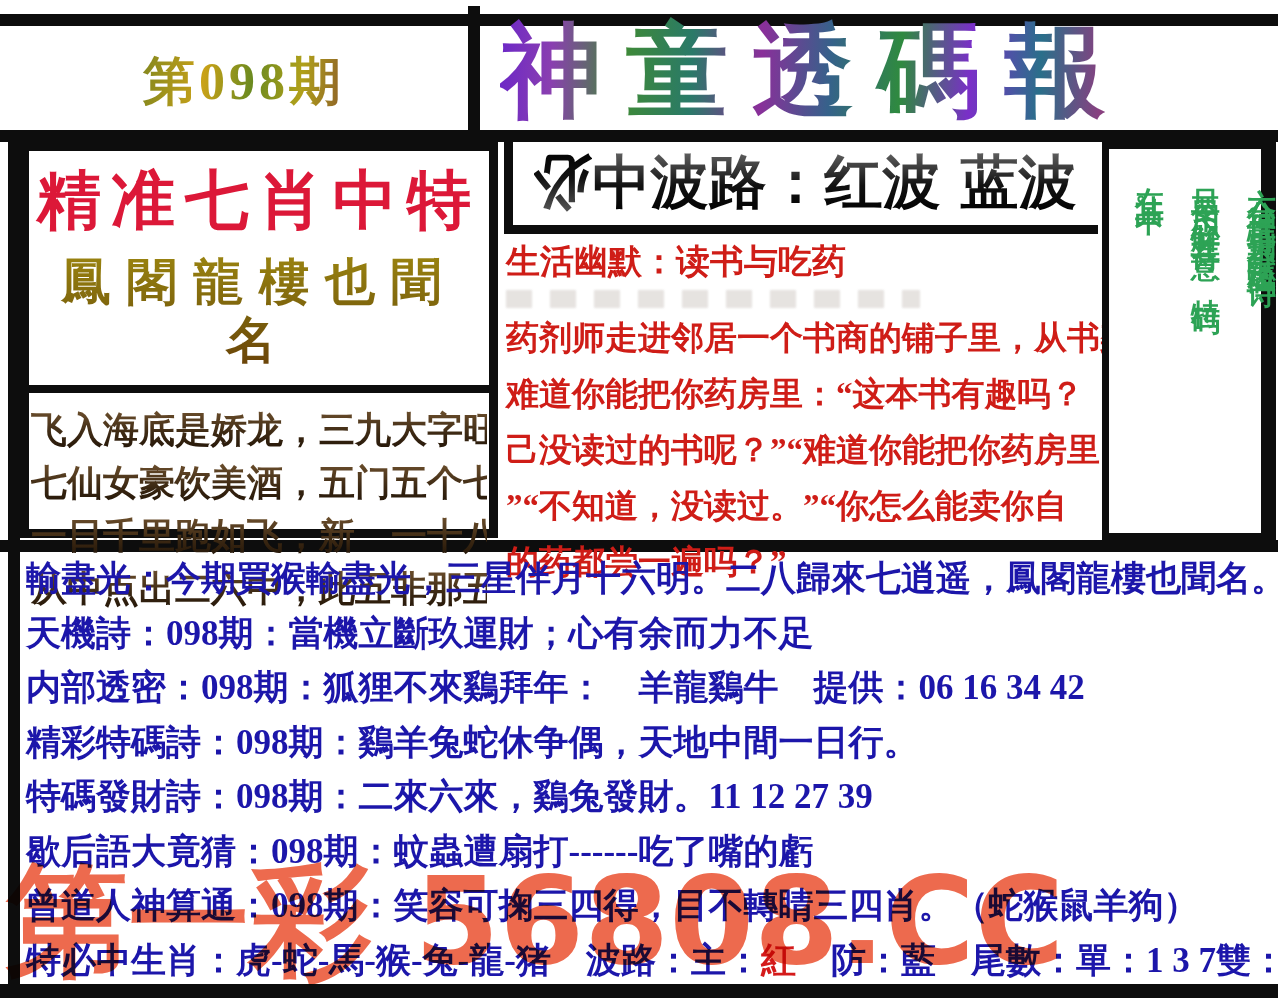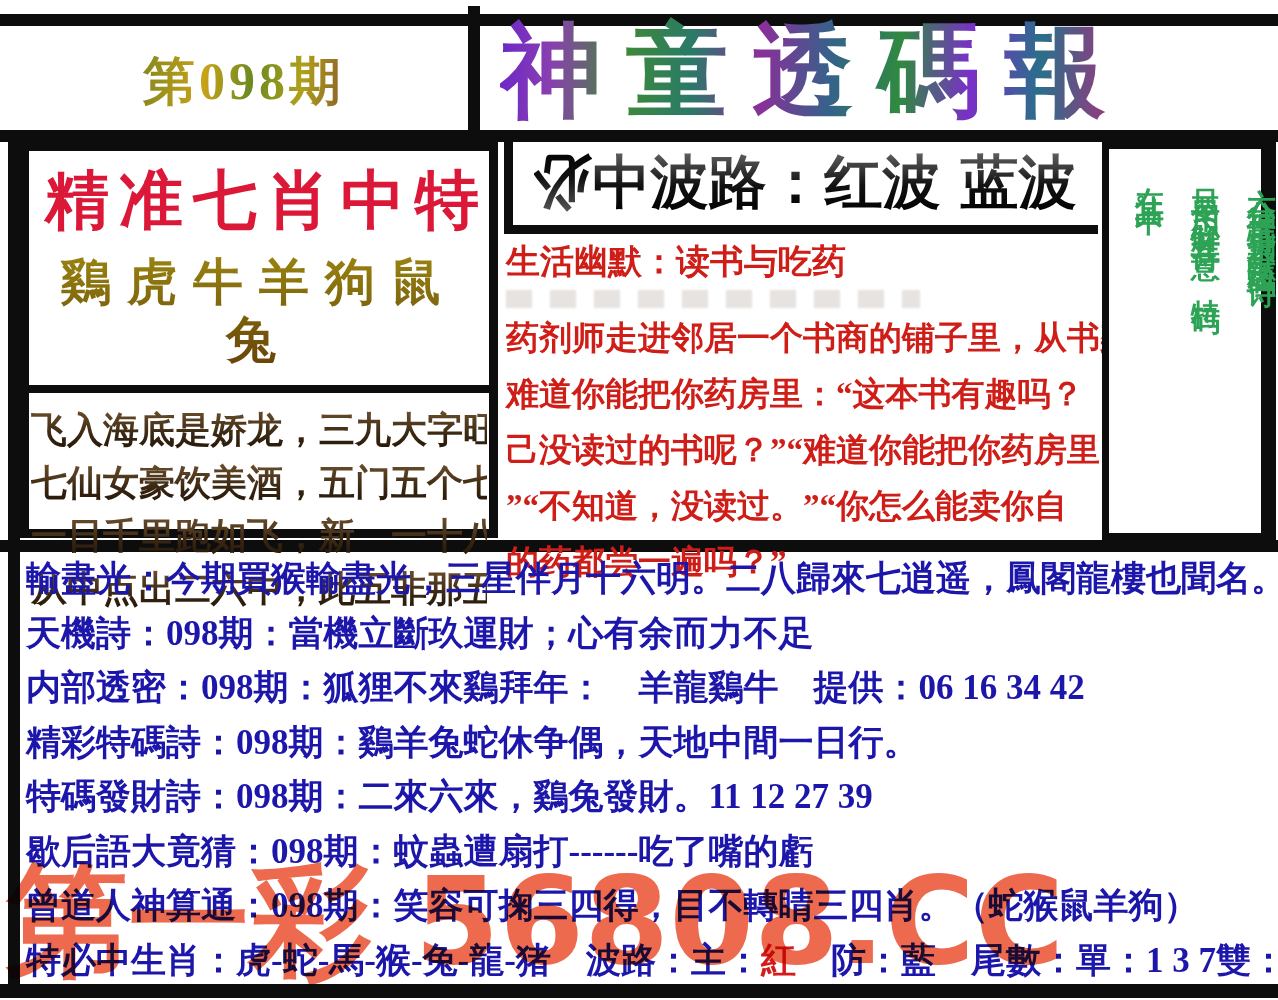--- a/index.html
+++ b/index.html
@@ -21,21 +21,21 @@
     font-size:102px;font-weight:bold;letter-spacing:24px;line-height:126px;text-align:left;
     background:linear-gradient(93deg,#6b27c8 0%,#8a3fb0 7%,#3f8a35 16%,#2a7a68 25%,#8a2f9a 34%,#35628a 43%,#2f8a3f 52%,#7a2fc8 61%,#2a6f8a 70%,#8a3f80 78%,#3f8a6a 87%,#5a2fb8 100%);
     -webkit-background-clip:text;background-clip:text;color:transparent;
   }
   
   #left-panel{
     position:absolute;left:20px;top:142px;width:478px;height:396px;
     border:9px solid #0d0d0d;box-sizing:border-box;background:#fff;
   }
   #seven-headline{
-    margin-top:14px;text-align:right;font-weight:bold;
+    margin-top:14px;text-align:center;font-weight:bold;
     font-size:64px;letter-spacing:10px;color:#dc1838;line-height:72px;
   }
   #zodiac-line{
     margin-top:16px;text-align:center;font-weight:bold;
     font-family:"DejaVu Sans","Liberation Sans",sans-serif;
     font-size:50px;letter-spacing:16px;line-height:58px;
     background:linear-gradient(180deg,#9a8410 0%,#7a600c 55%,#6a4208 100%);
     -webkit-background-clip:text;background-clip:text;color:transparent;
   }
   #left-divider{width:100%;height:8px;background:#0d0d0d;margin-top:16px;}
@@ -115,21 +115,21 @@
 <div class="bar" id="left-edge-bar"></div>
 <div class="bar" id="right-edge-bar"></div>
 <div class="bar" id="section-divider"></div>
 <div class="bar" id="bottom-edge-bar"></div>
 
 <div id="issue-label">第098期</div>
 <div id="main-title">神童透碼報</div>
 
 <div id="left-panel">
   <div id="seven-headline">精准七肖中特</div>
-  <div id="zodiac-line">鷄虎牛羊狗鼠兔</div>
+  <div id="zodiac-line">鳳閣龍樓也聞名</div>
   <div id="left-divider"></div>
   <div id="verse-list">
     <div class="verse-line">飞入海底是娇龙，三九大字旺。</div>
     <div class="verse-line">七仙女豪饮美酒，五门五个七。</div>
     <div class="verse-line">一日千里跑如飞，新　一十八。</div>
     <div class="verse-line">从中点出二六中，此五非那五。</div>
   </div>
 </div>
 
 <div id="wave-header">

